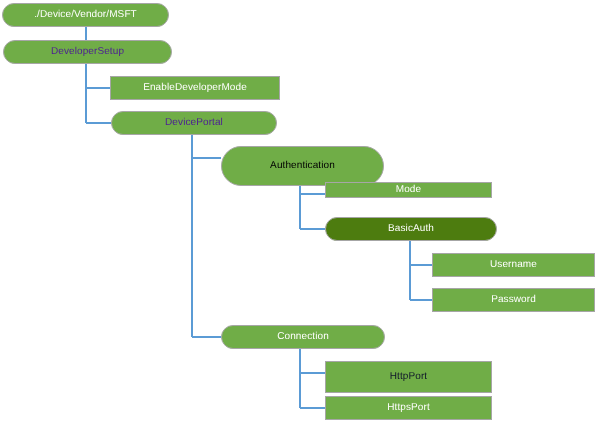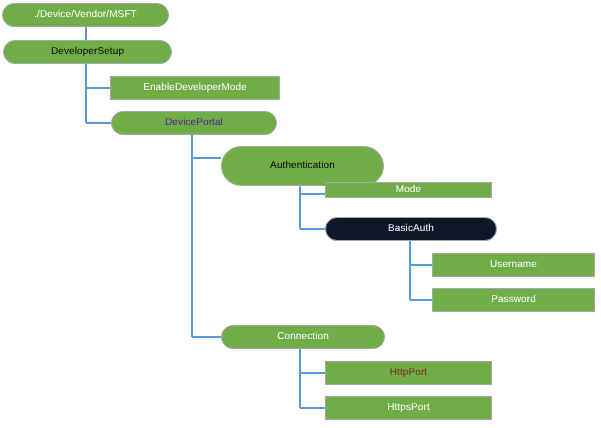--- a/index.html
+++ b/index.html
@@ -70,47 +70,47 @@
       <line x1="410" y1="265" x2="432" y2="265" stroke="#5B9BD5" stroke-width="1.6" shape-rendering="crispEdges"></line>
       <line x1="410" y1="300" x2="432" y2="300" stroke="#5B9BD5" stroke-width="1.6" shape-rendering="crispEdges"></line>
       <line x1="300" y1="349" x2="300" y2="408" stroke="#5B9BD5" stroke-width="1.6" shape-rendering="crispEdges"></line>
       <line x1="300" y1="373" x2="325" y2="373" stroke="#5B9BD5" stroke-width="1.6" shape-rendering="crispEdges"></line>
       <line x1="300" y1="408" x2="325" y2="408" stroke="#5B9BD5" stroke-width="1.6" shape-rendering="crispEdges"></line>
     </svg>
   <div id="node-layer">
       <div class="node pill" style="left: 2px; top: 3px; width: 167px; height: 24px; background: rgb(112, 173, 71); border-color: rgb(166, 166, 166); color: rgb(255, 255, 255);">
         <span class="node-label">./Device/Vendor/MSFT</span>
       </div>
-      <div class="node pill" style="left: 3px; top: 40px; width: 169px; height: 24px; background: rgb(112, 173, 71); border-color: rgb(166, 166, 166); color: #000000;">
+      <div class="node pill" style="left: 3px; top: 40px; width: 169px; height: 24px; background: rgb(112, 173, 71); border-color: rgb(166, 166, 166); color: #4c1d95;">
         <span class="node-label">DeveloperSetup</span>
       </div>
       <div class="node rect" style="left: 110px; top: 76px; width: 170px; height: 24px; background: rgb(112, 173, 71); border-color: rgb(166, 166, 166); color: rgb(255, 255, 255);">
         <span class="node-label">EnableDeveloperMode</span>
       </div>
       <div class="node pill" style="left: 111px; top: 111px; width: 166px; height: 24px; background: rgb(112, 173, 71); border-color: rgb(166, 166, 166); color: #4c1d95;">
         <span class="node-label">DevicePortal</span>
       </div>
       <div class="node pill" style="left: 221px; top: 146px; width: 163px; height: 40px; background: rgb(112, 173, 71); border-color: rgb(166, 166, 166); color: #000000;">
         <span class="node-label">Authentication</span>
       </div>
       <div class="node rect" style="left: 325px; top: 182px; width: 167px; height: 16px; background: rgb(112, 173, 71); border-color: rgb(166, 166, 166); color: rgb(255, 255, 255);">
         <span class="node-label">Mode</span>
       </div>
-      <div class="node pill" style="left: 325px; top: 217px; width: 172px; height: 24px; background: #0f172a; border-color: rgb(166, 166, 166); color: rgb(255, 255, 255);">
+      <div class="node pill" style="left: 325px; top: 217px; width: 172px; height: 24px; background: #4d7c0f; border-color: rgb(166, 166, 166); color: rgb(255, 255, 255);">
         <span class="node-label">BasicAuth</span>
       </div>
       <div class="node rect" style="left: 432px; top: 253px; width: 163px; height: 24px; background: rgb(112, 173, 71); border-color: rgb(166, 166, 166); color: rgb(255, 255, 255);">
         <span class="node-label">Username</span>
       </div>
       <div class="node rect" style="left: 432px; top: 288px; width: 163px; height: 24px; background: rgb(112, 173, 71); border-color: rgb(166, 166, 166); color: rgb(255, 255, 255);">
         <span class="node-label">Password</span>
       </div>
       <div class="node pill" style="left: 221px; top: 325px; width: 164px; height: 24px; background: rgb(112, 173, 71); border-color: rgb(166, 166, 166); color: rgb(255, 255, 255);">
         <span class="node-label">Connection</span>
       </div>
-      <div class="node rect" style="left: 325px; top: 361px; width: 167px; height: 24px; background: rgb(112, 173, 71); border-color: rgb(166, 166, 166); color: #7f1d1d;">
+      <div class="node rect" style="left: 325px; top: 361px; width: 167px; height: 32px; background: rgb(112, 173, 71); border-color: rgb(166, 166, 166); color: #0f172a;">
         <span class="node-label">HttpPort</span>
       </div>
       <div class="node rect" style="left: 325px; top: 396px; width: 167px; height: 24px; background: rgb(112, 173, 71); border-color: rgb(166, 166, 166); color: rgb(255, 255, 255);">
         <span class="node-label">HttpsPort</span>
       </div>
     </div>
 </div>
 
 </body></html>

